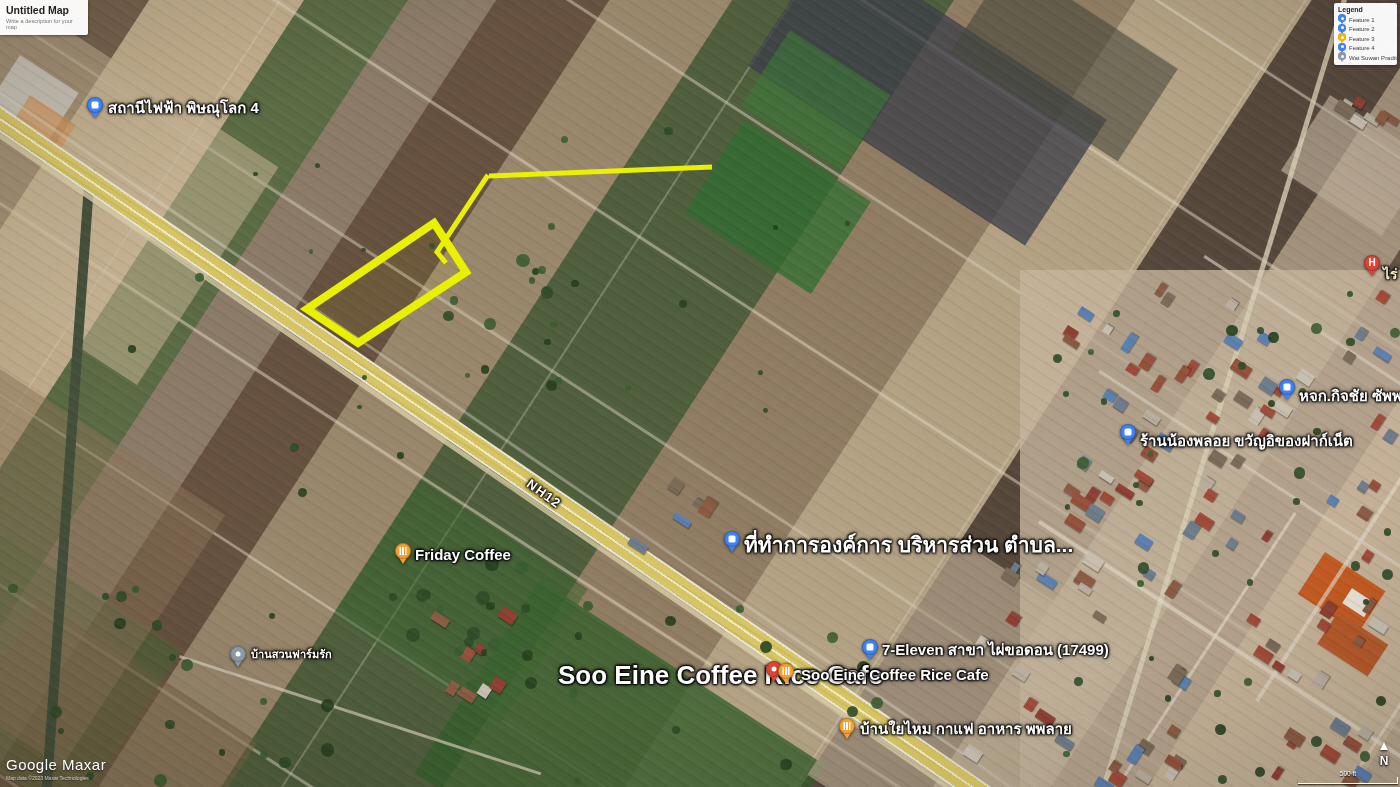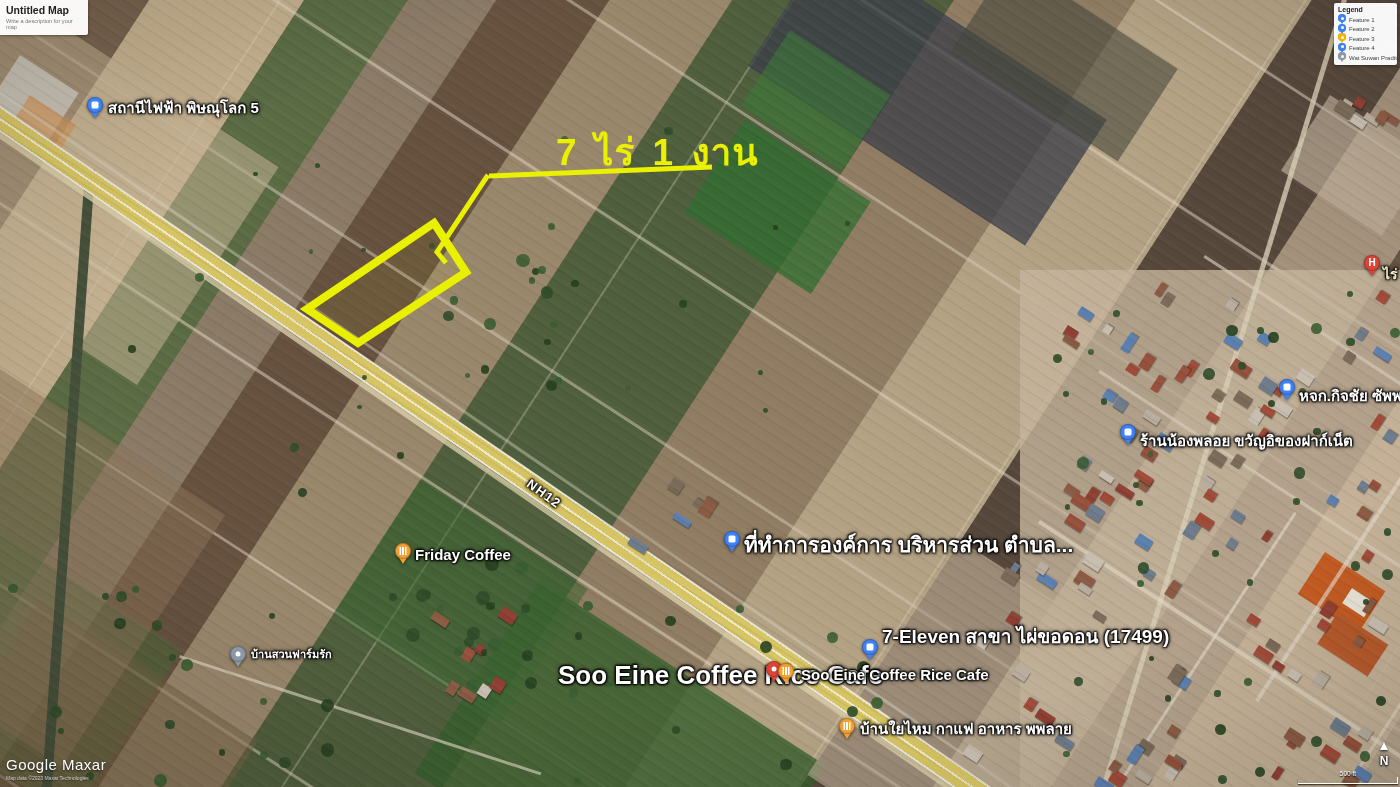--- a/index.html
+++ b/index.html
@@ -432,30 +432,29 @@
       </div>
     <div id="noise"></div>
     <div id="vignette"></div>
   </div>
 
   <svg id="annotation-svg" width="1400" height="787">
     <polygon id="plot-poly" fill="rgba(233,240,0,0.05)" stroke-width="8" stroke-linejoin="miter" points="434,223 466,272 358,343 307,309" stroke="#e9f000"></polygon>
     <polyline id="plot-leader" fill="none" stroke-width="5" points="488,175 437,252 446,263" stroke="#e9f000"></polyline>
     <line id="plot-underline" stroke-width="5" x1="489" y1="176" x2="712" y2="167" stroke="#e9f000"></line>
   </svg>
-  <div id="area-label" class="thai" style="left: 556px; top: 122px; color: rgb(233, 240, 0);">7 ไร่ 1 งาน</div>
 
   <div id="places">
       <div class="pin" style="left: 95px; top: 118px; color: rgb(62, 130, 247);">
         <div class="head">
           <div class="g g-sq"></div>
         </div>
         <div class="tip"></div>
       </div>
-      <div class="lbl" style="left: 108px; top: 99px; font-size: 15px;">สถานีไฟฟ้า พิษณุโลก 5</div>
+      <div class="lbl" style="left: 108px; top: 99px; font-size: 15px;">สถานีไฟฟ้า พิษณุโลก 4</div>
       <div class="pin" style="left: 403px; top: 564px; color: rgb(245, 160, 51);">
         <div class="head">
           <div class="g g-bars"></div>
         </div>
         <div class="tip"></div>
       </div>
       <div class="lbl" style="left: 415px; top: 546px; font-size: 15px;">Friday Coffee</div>
       <div class="pin" style="left: 238px; top: 667px; color: rgb(141, 153, 166);">
         <div class="head">
           <div class="g g-dot"></div>
@@ -483,21 +482,21 @@
         </div>
         <div class="tip"></div>
       </div>
       <div class="lbl" style="left: 801px; top: 666px; font-size: 15px;">Soo Eine Coffee Rice Cafe</div>
       <div class="pin" style="left: 870px; top: 660px; color: rgb(62, 130, 247);">
         <div class="head">
           <div class="g g-sq"></div>
         </div>
         <div class="tip"></div>
       </div>
-      <div class="lbl" style="left: 882px; top: 626px; font-size: 19px;">7-Eleven สาขา ไผ่ขอดอน (17499)</div>
+      <div class="lbl" style="left: 882px; top: 641px; font-size: 15px;">7-Eleven สาขา ไผ่ขอดอน (17499)</div>
       <div class="pin" style="left: 847px; top: 739px; color: rgb(245, 160, 51);">
         <div class="head">
           <div class="g g-bars"></div>
         </div>
         <div class="tip"></div>
       </div>
       <div class="lbl" style="left: 860px; top: 720px; font-size: 15px;">บ้านใยไหม กาแฟ อาหาร พพลาย</div>
       <div class="pin" style="left: 1287px; top: 400px; color: rgb(62, 130, 247);">
         <div class="head">
           <div class="g g-sq"></div>

